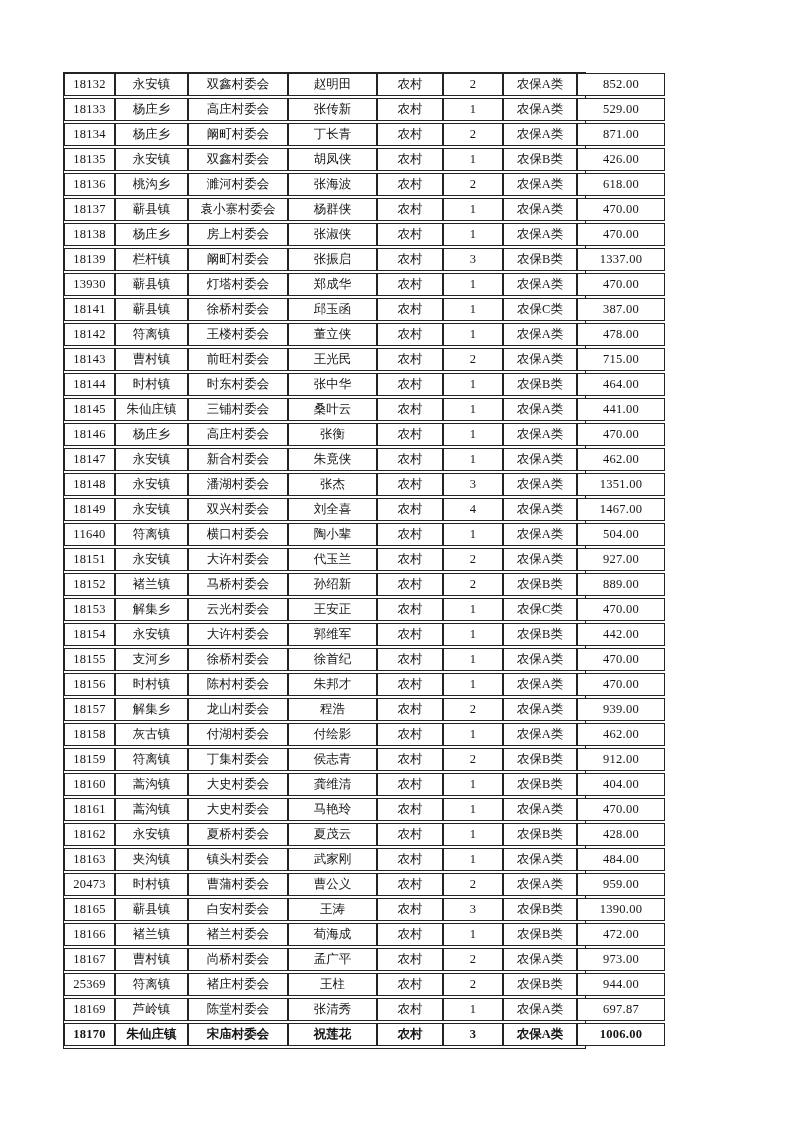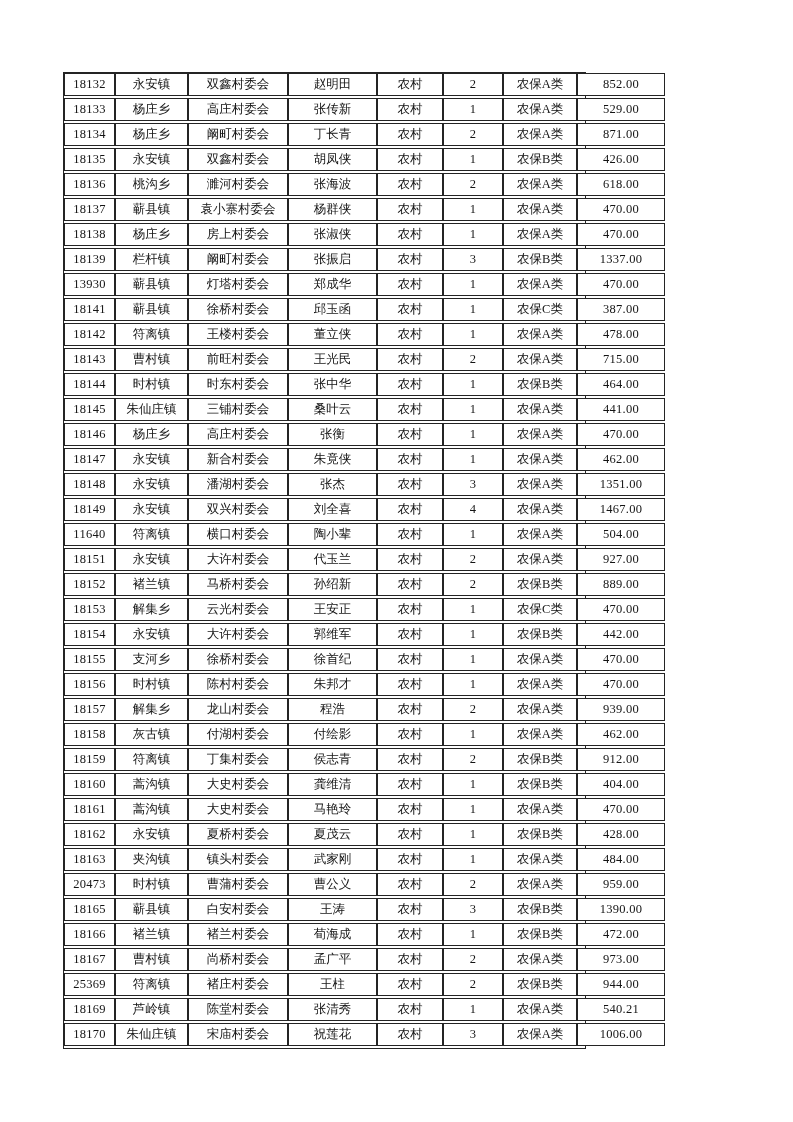--- a/index.html
+++ b/index.html
@@ -24,20 +24,21 @@
     border: 1px solid #242424;
     background: #ffffff;
   }
   .t-row {
     display: grid;
     grid-template-columns: 51px 73px 100px 89px 66px 60px 74px 88px;
     margin-bottom: 2px;
   }
   .t-row:last-child {
     margin-bottom: 2px;
+    font-weight: bold;
   }
   .t-cell {
     box-sizing: border-box;
     height: 23px;
     border: 1px solid #242424;
     background: #ffffff;
     display: flex;
     align-items: center;
     justify-content: center;
     font-size: 12.5px;
@@ -426,21 +427,21 @@
         <div class="t-cell num">944.00</div>
       </div>
       <div class="t-row">
         <div class="t-cell num">18169</div>
         <div class="t-cell">芦岭镇</div>
         <div class="t-cell">陈堂村委会</div>
         <div class="t-cell">张清秀</div>
         <div class="t-cell">农村</div>
         <div class="t-cell num">1</div>
         <div class="t-cell">农保A类</div>
-        <div class="t-cell num">540.21</div>
+        <div class="t-cell num">697.87</div>
       </div>
       <div class="t-row">
         <div class="t-cell num">18170</div>
         <div class="t-cell">朱仙庄镇</div>
         <div class="t-cell">宋庙村委会</div>
         <div class="t-cell">祝莲花</div>
         <div class="t-cell">农村</div>
         <div class="t-cell num">3</div>
         <div class="t-cell">农保A类</div>
         <div class="t-cell num">1006.00</div>

